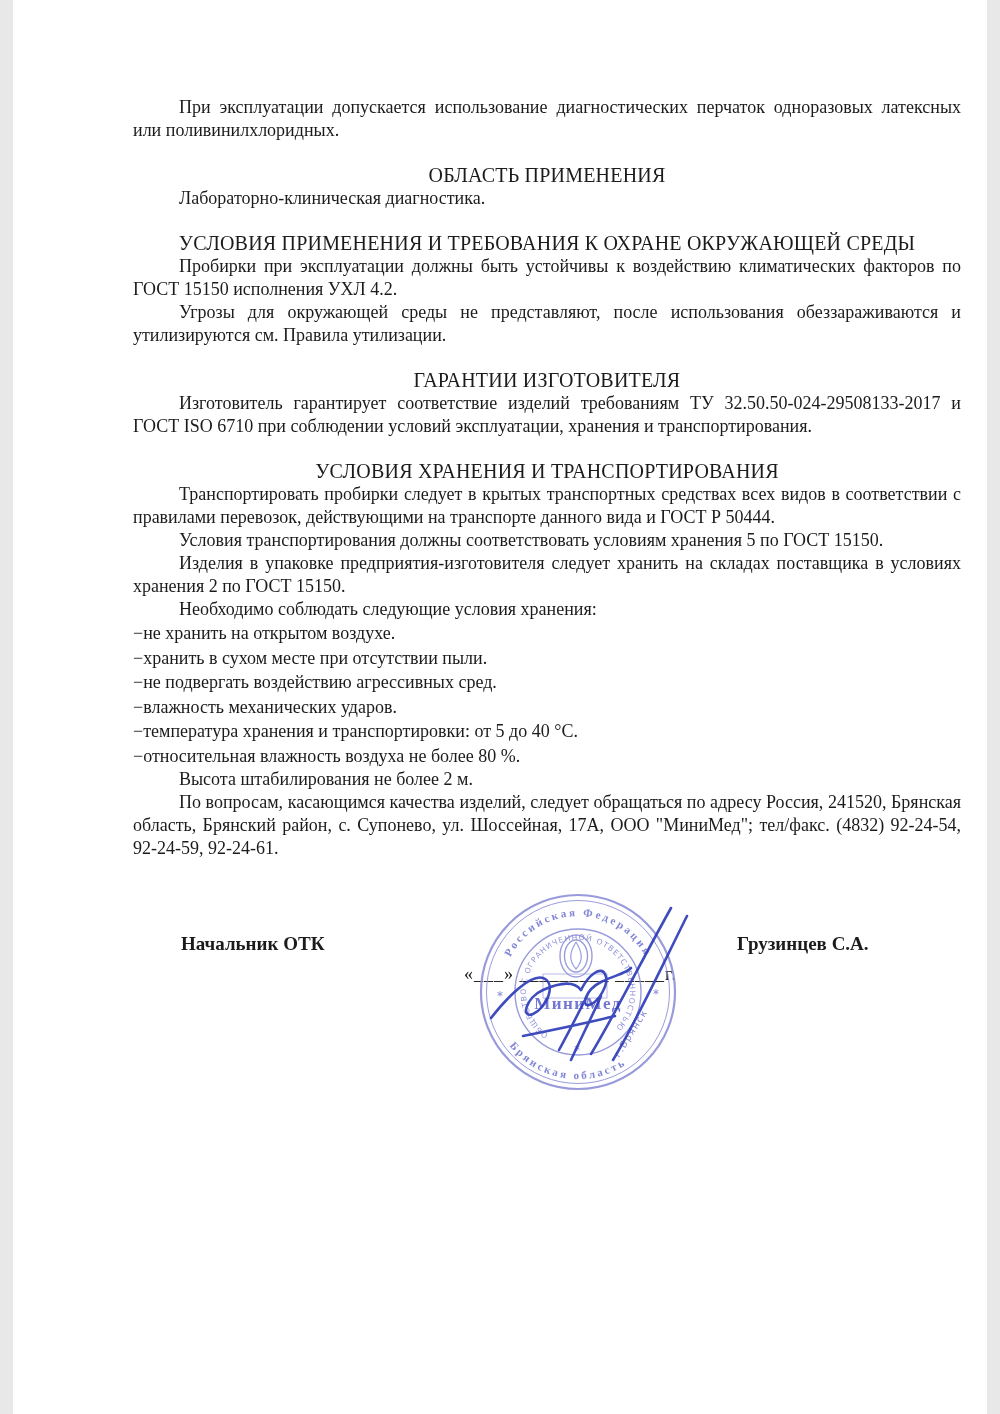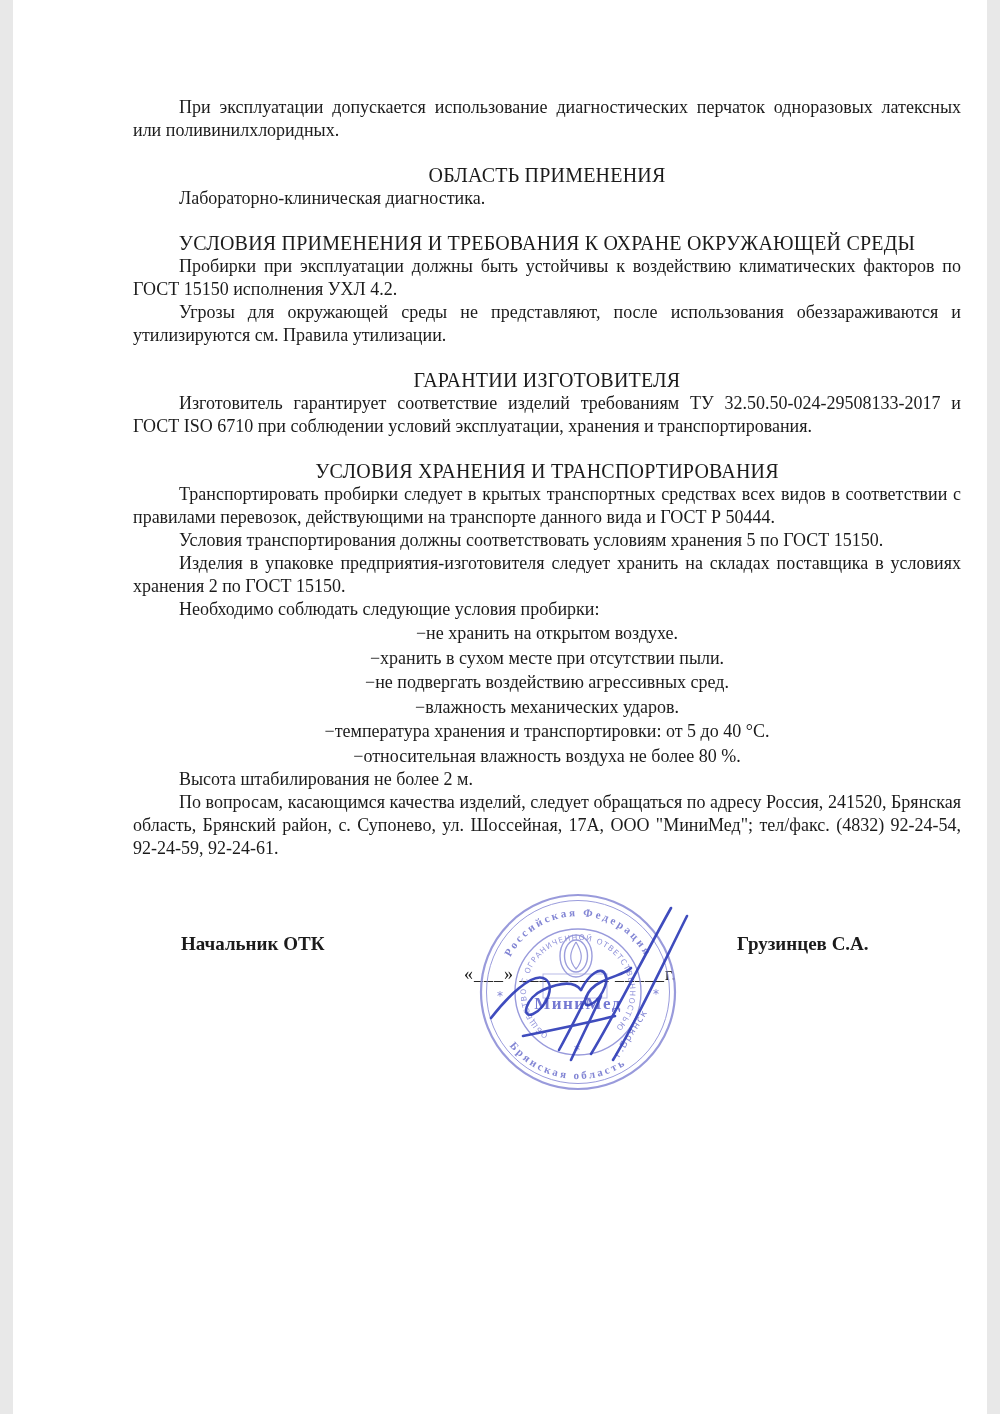--- a/index.html
+++ b/index.html
@@ -33,21 +33,21 @@
     font-weight: normal;
     text-align: center;
     letter-spacing: 0.2px;
   }
   h2.sec + p.body { margin-top: 0; }
   .dash-list p {
     margin: 0;
     font-size: 18px;
     line-height: 24.5px;
     text-indent: 0;
-    text-align: center;
+    text-align: left;
   }
   .sig-row {
     position: relative;
     margin-top: 72px;
     margin-left: 48px;
     height: 24px;
   }
   .sig-title {
     font-size: 19px;
     font-weight: bold;
@@ -118,21 +118,21 @@
     <p class="body">Пробирки при эксплуатации должны быть устойчивы к воздействию климатических факторов по ГОСТ 15150 исполнения УХЛ 4.2.</p>
     <p class="body">Угрозы для окружающей среды не представляют, после использования обеззараживаются и утилизируются см. Правила утилизации.</p>
 
     <h2 class="sec">ГАРАНТИИ ИЗГОТОВИТЕЛЯ</h2>
     <p class="body">Изготовитель гарантирует соответствие изделий требованиям ТУ 32.50.50-024-29508133-2017 и ГОСТ ISO 6710 при соблюдении условий эксплуатации, хранения и транспортирования.</p>
 
     <h2 class="sec">УСЛОВИЯ ХРАНЕНИЯ И ТРАНСПОРТИРОВАНИЯ</h2>
     <p class="body">Транспортировать пробирки следует в крытых транспортных средствах всех видов в соответствии с правилами перевозок, действующими на транспорте данного вида и ГОСТ Р 50444.</p>
     <p class="body">Условия транспортирования должны соответствовать условиям хранения 5 по ГОСТ 15150.</p>
     <p class="body">Изделия в упаковке предприятия-изготовителя следует хранить на складах поставщика в условиях хранения 2 по ГОСТ 15150.</p>
-    <p class="body">Необходимо соблюдать следующие условия пробирки:</p>
+    <p class="body">Необходимо соблюдать следующие условия хранения:</p>
 
     <div class="dash-list">
       <p>−не хранить на открытом воздухе.</p>
       <p>−хранить в сухом месте при отсутствии пыли.</p>
       <p>−не подвергать воздействию агрессивных сред.</p>
       <p>−влажность механических ударов.</p>
       <p>−температура хранения и транспортировки: от 5 до 40 °С.</p>
       <p>−относительная влажность воздуха не более 80 %.</p>
     </div>
 

